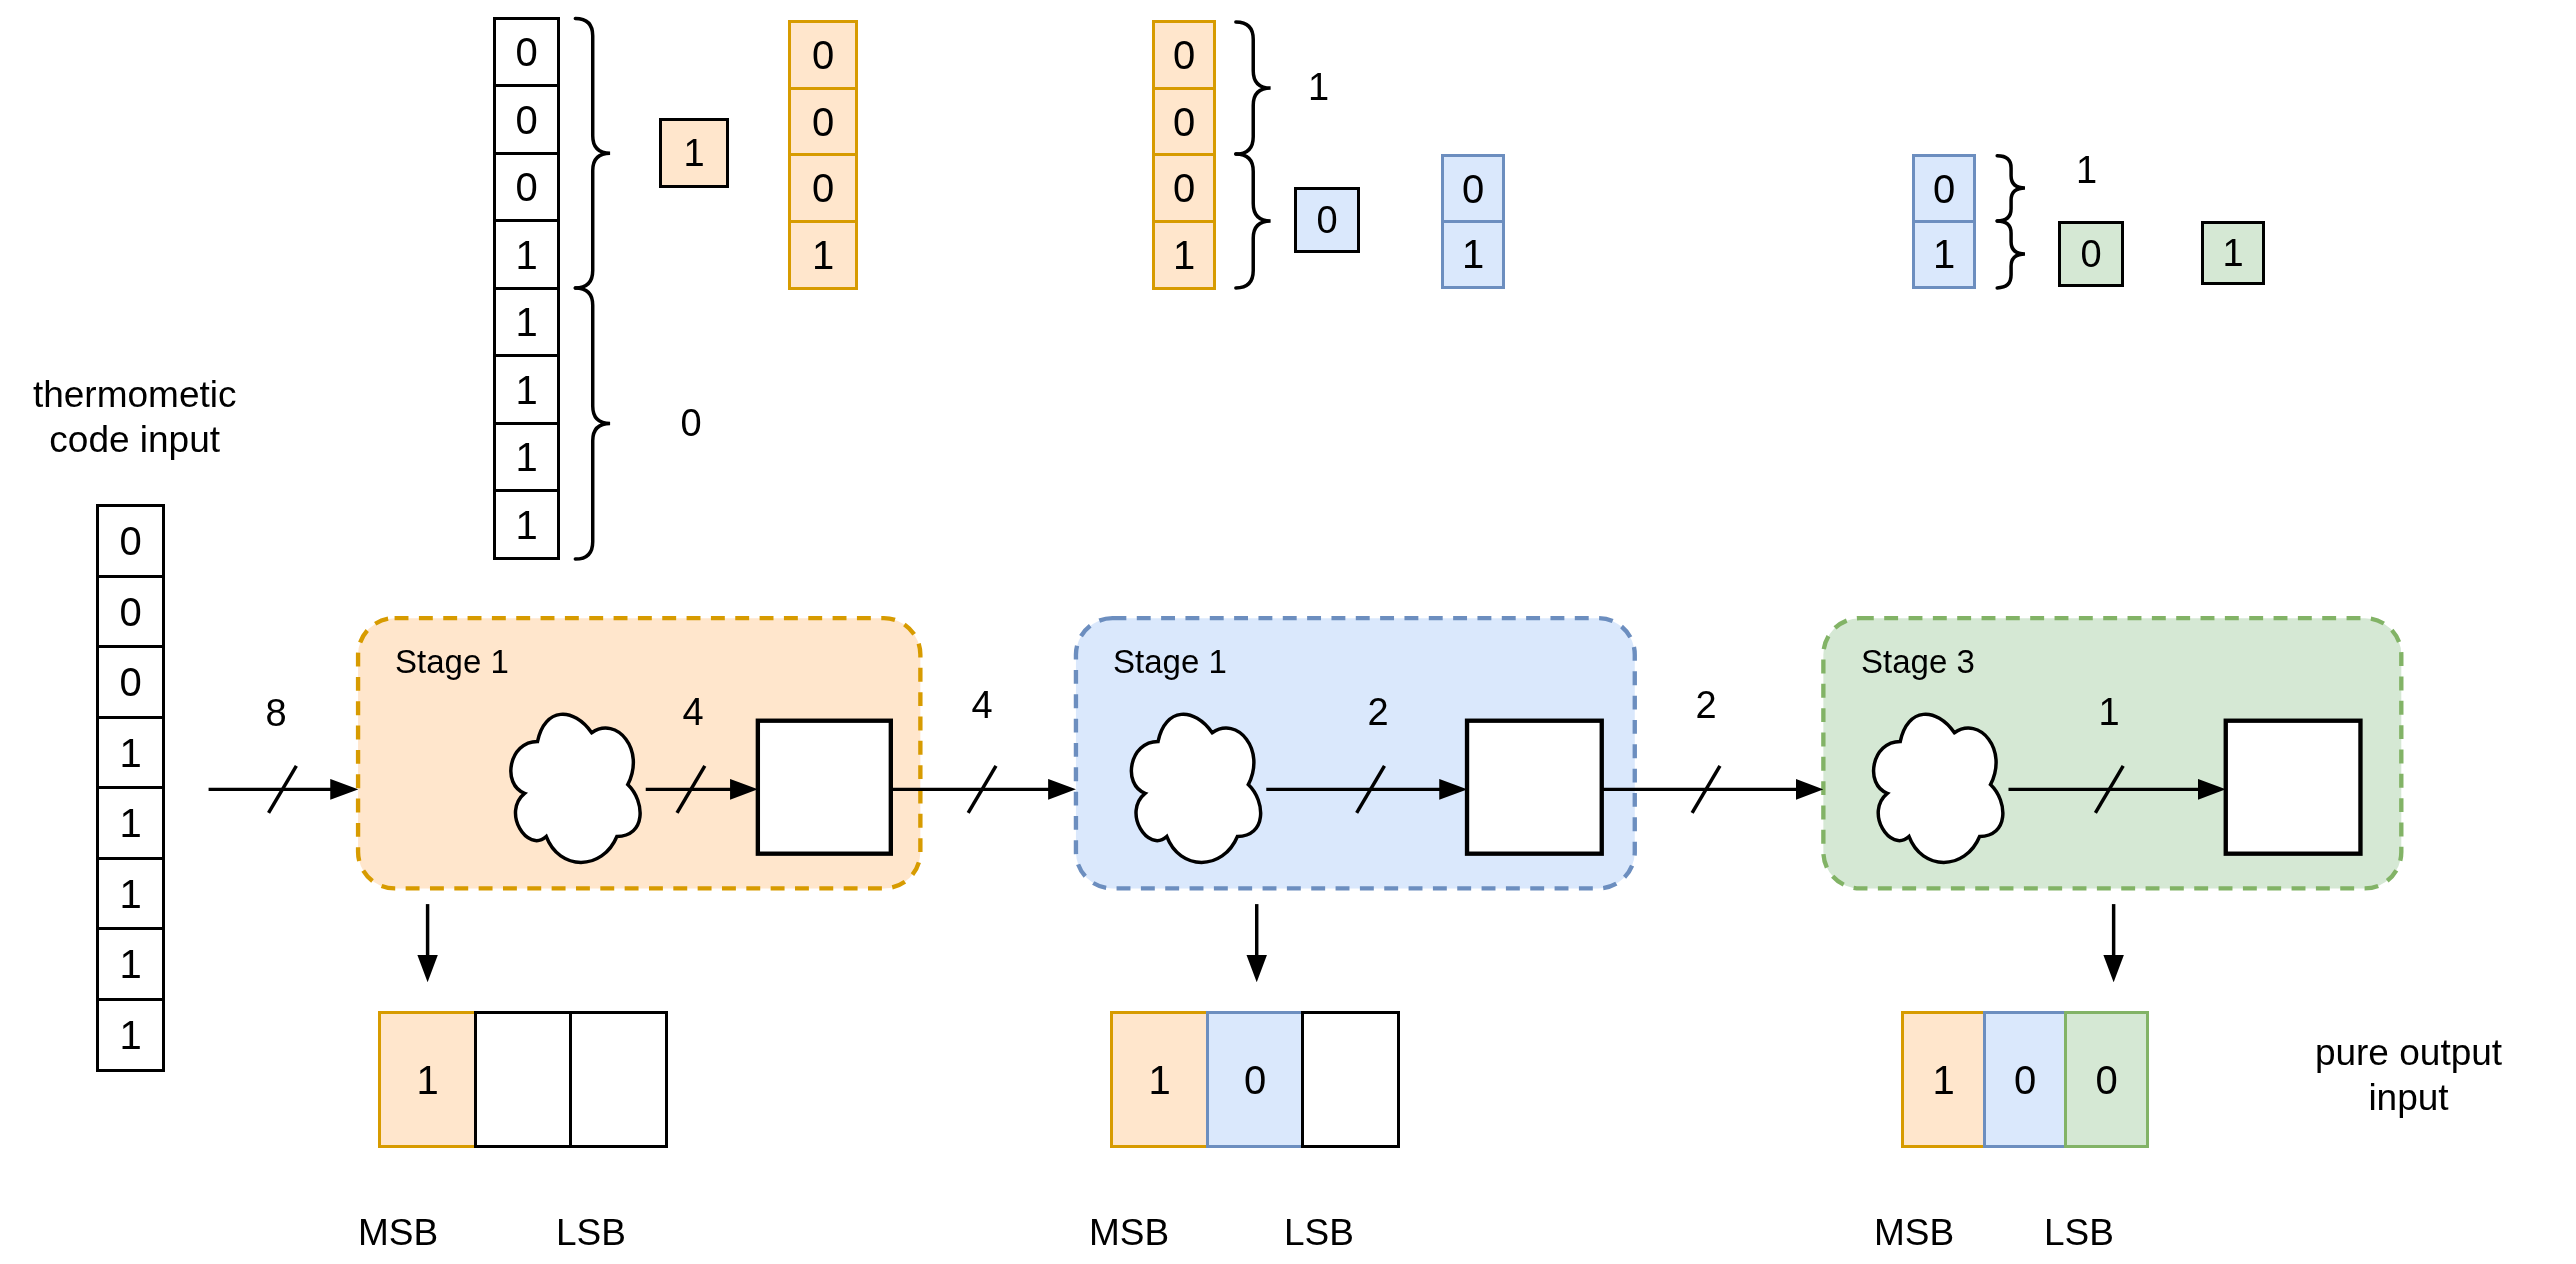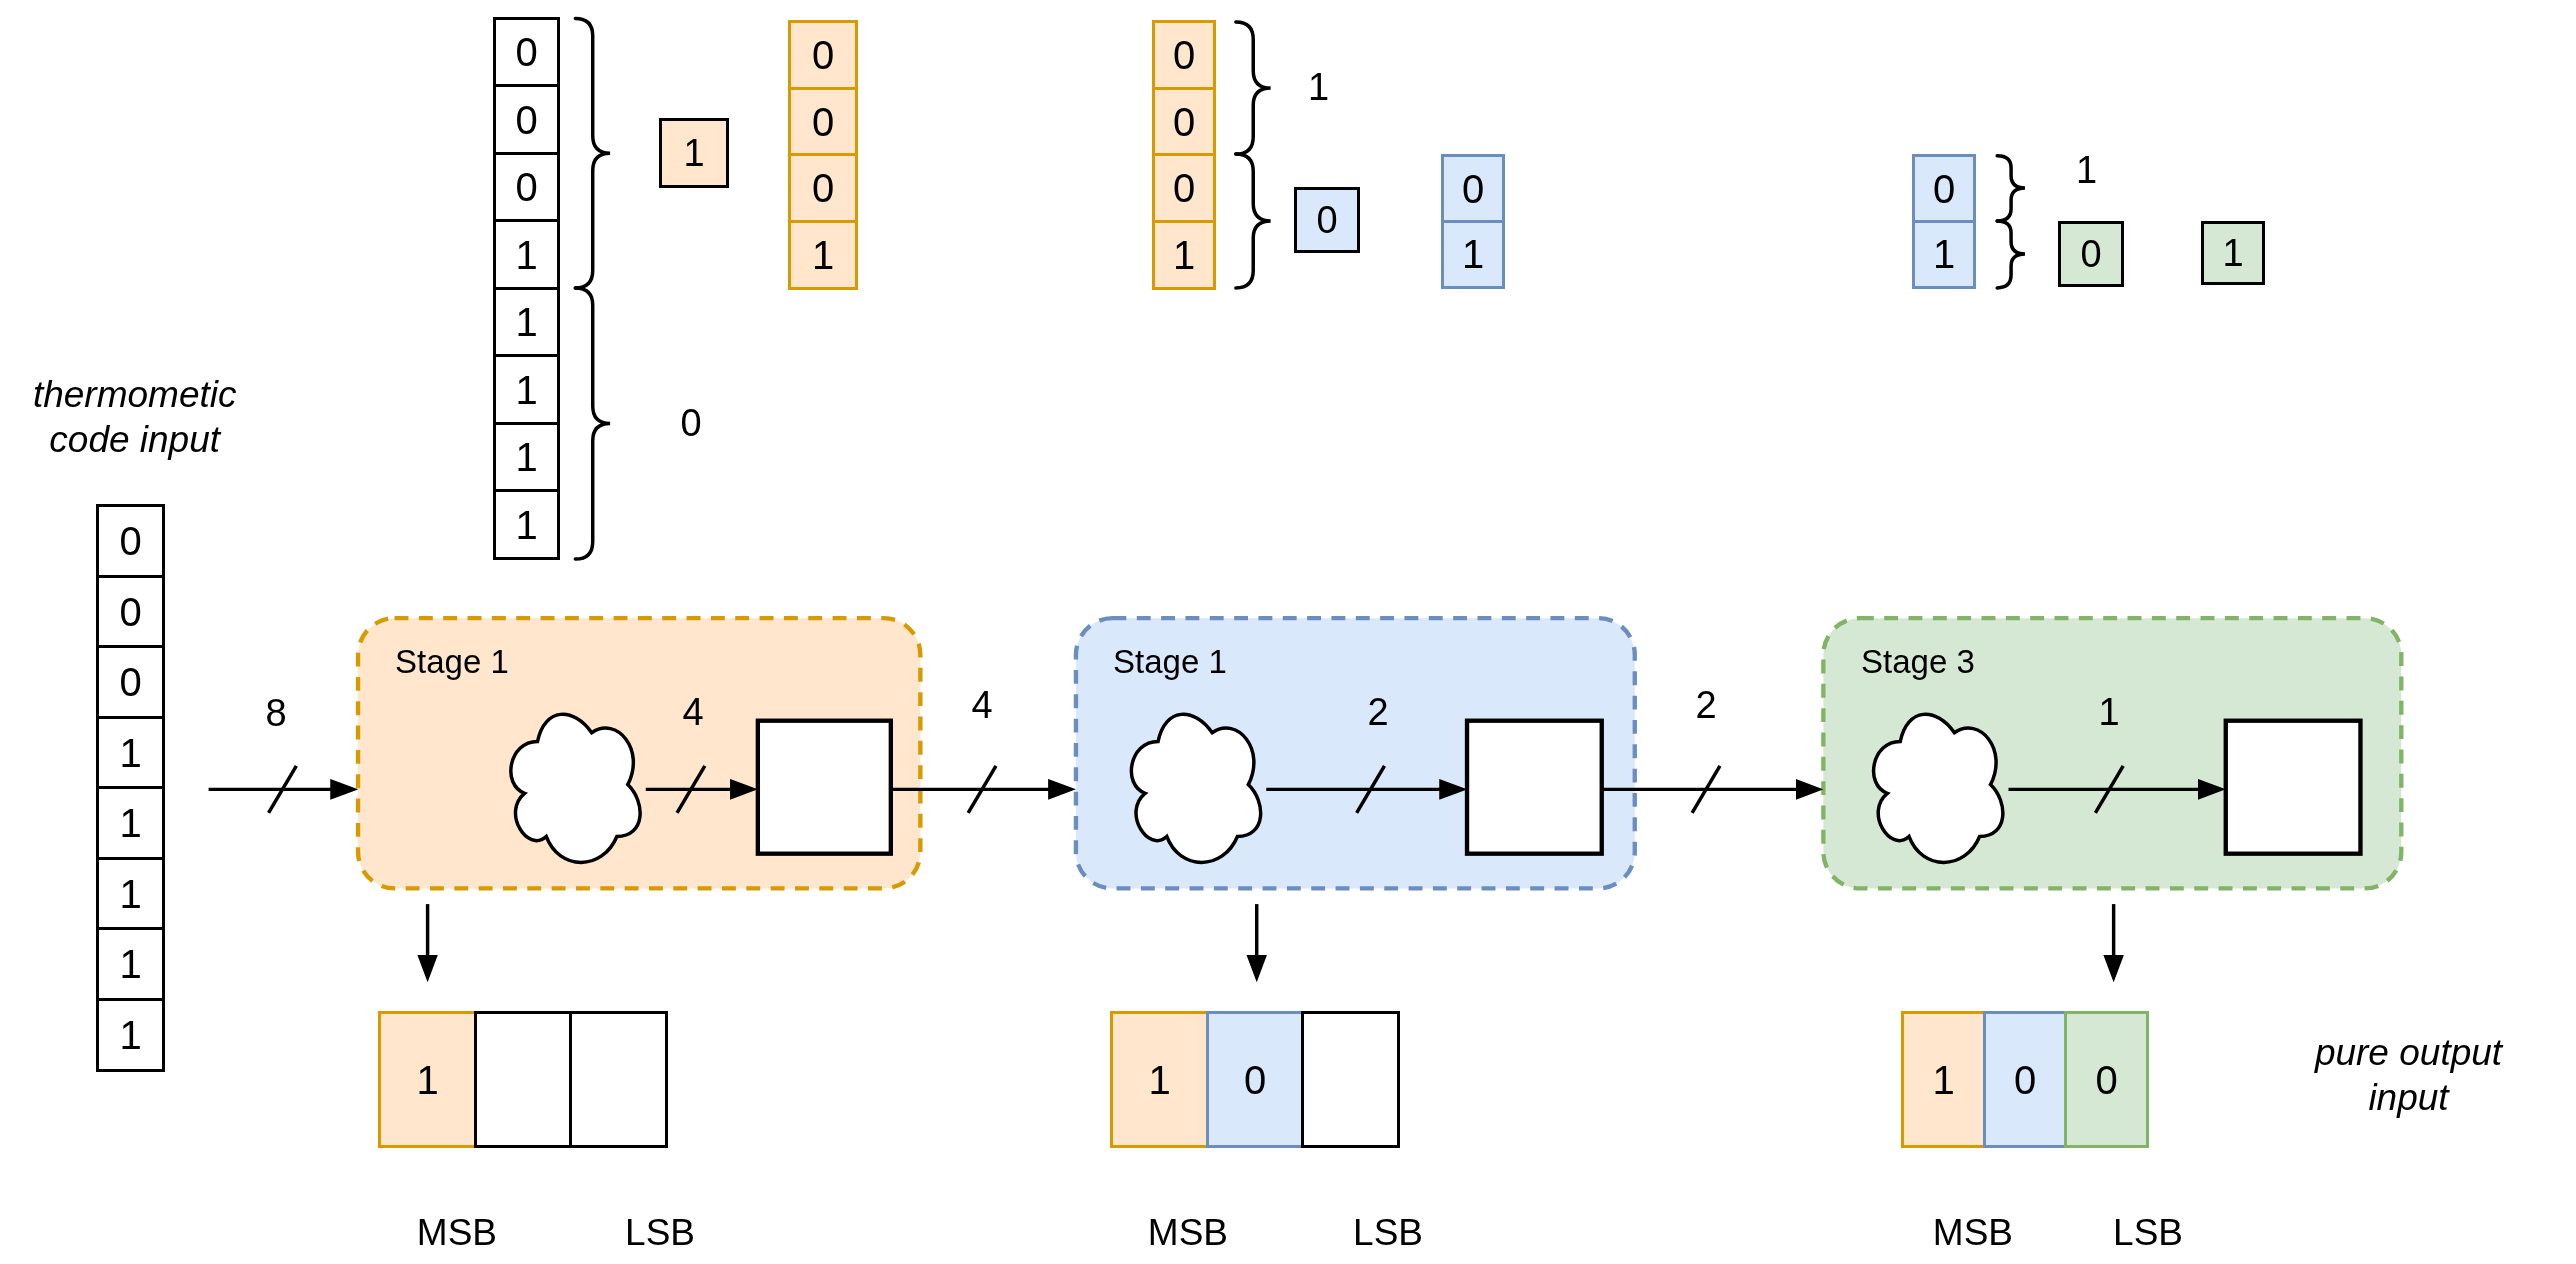--- a/index.html
+++ b/index.html
@@ -19,26 +19,26 @@
     border:3.5px solid #000;background:#fff;font-size:40px;line-height:1;
   }
   .vcol .cell{width:100%;}
   .vcol .cell + .cell{margin-top:-3.5px;}
   .orange{background:var(--of);border-color:var(--os);}
   .blue{background:var(--bf);border-color:var(--bs);}
   .green{background:var(--gf);border-color:var(--gs);}
   .sqbox{position:absolute;box-sizing:border-box;display:flex;align-items:center;justify-content:center;font-size:38px;border:3.5px solid #000;}
   .lab{position:absolute;display:flex;align-items:center;justify-content:center;font-size:38px;line-height:1;}
   .stage-label{position:absolute;font-size:33px;}
-  .caption{position:absolute;text-align:center;font-size:37px;line-height:45px;font-style:italic;}
+  .caption{position:absolute;text-align:center;font-size:37px;line-height:45px;}
   .reg{position:absolute;display:flex;}
   .reg .cell{width:99px;height:137px;font-size:40px;}
   .reg .cell + .cell{margin-left:-3.5px;margin-top:0;}
   .reg.narrow .cell{width:85px;}
-  .bitlab{position:absolute;width:139px;text-align:right;font-size:37px;}
+  .bitlab{position:absolute;width:139px;text-align:left;font-size:37px;}
 </style>
 </head>
 <body>
 
 <svg id="bg" width="2576" height="1265" viewBox="0 0 2964 1455">
   <defs>
     <marker id="ah" orient="auto" markerWidth="8" markerHeight="6" refX="0.5" refY="3">
       <path d="M0 0 L8 3 L0 6 Z" fill="#000"></path>
     </marker>
     <path id="cloud" d="M41.5 49.8 C8.3 49.8 0 99.5 26.6 109.5 C0 131.3 29.9 179.1 51.5 159.2 C66.4 199 116.2 199 132.8 159.2 C166 159.2 166 119.4 145.3 99.5 C166 59.7 132.8 19.9 103.8 39.8 C83 10 49.8 10 41.5 49.8 Z" fill="#ffffff" stroke="#000000" stroke-width="4"></path>

